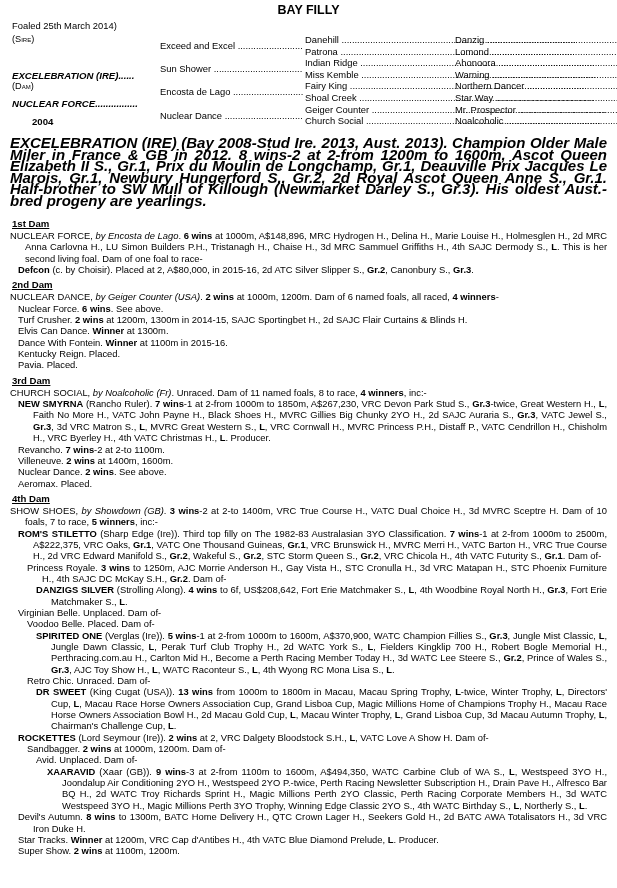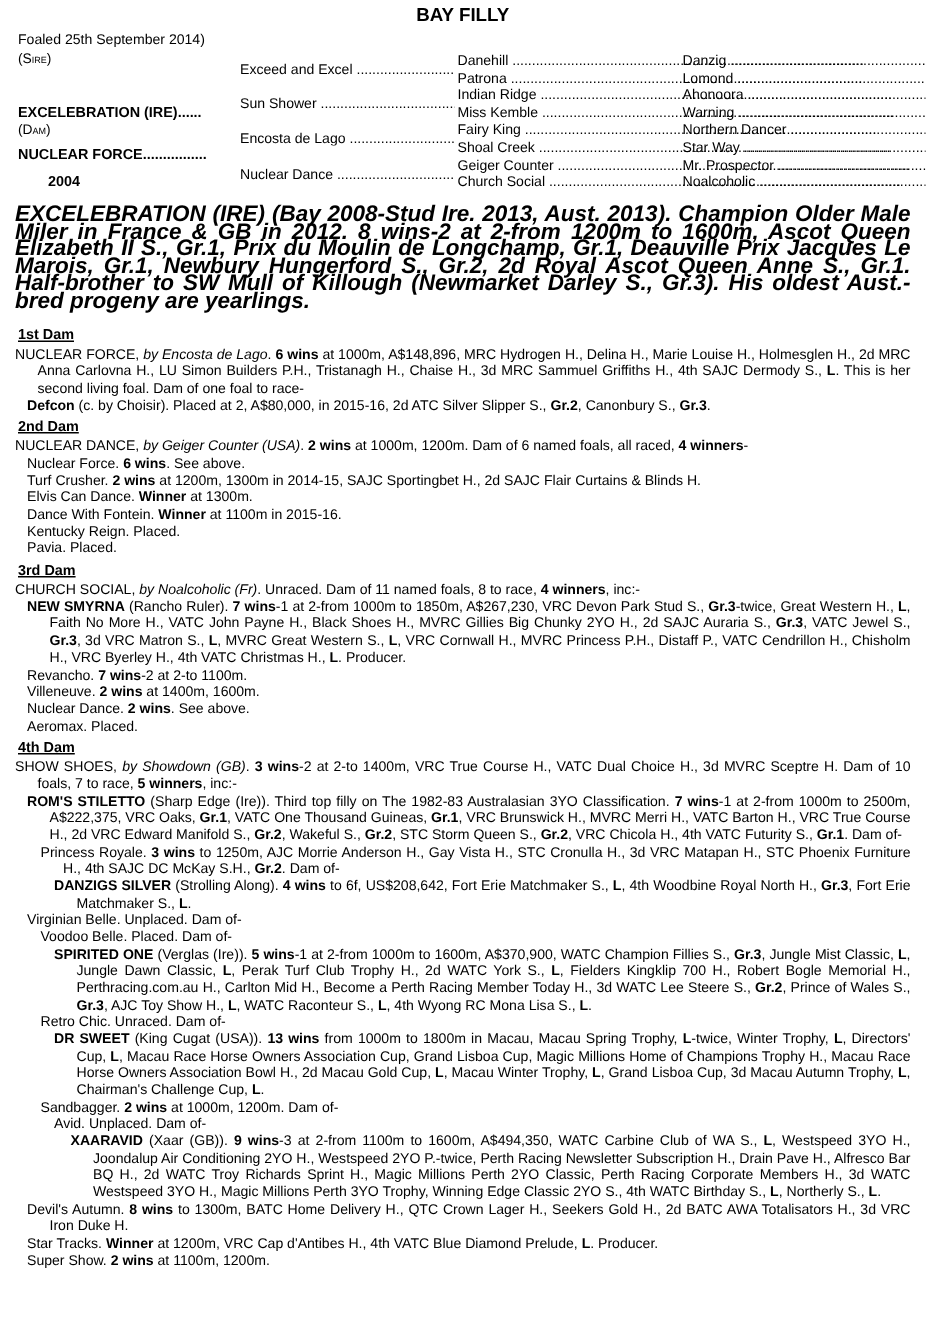--- a/index.html
+++ b/index.html
@@ -14,21 +14,21 @@
   .pedigree{position:relative;height:94px;margin-top:2px;margin-bottom:9px;font-size:9.4px;}
   .ped-col{position:absolute;top:0;}
   .ped-col1{left:2px;width:142px;}
   .ped-col2{left:150px;width:143px;}
   .ped-col3{left:295px;width:148px;}
   .ped-col4{left:445px;width:152px;}
   .ped-col3 .ped-cell,.ped-col4 .ped-cell{line-height:11.6px;height:11.6px;}
   .ped-col2 .ped-cell{height:23.2px;display:flex;align-items:center;}
   .gen1-block{height:46.5px;display:flex;flex-direction:column;justify-content:space-between;}
   .gen1-label{font-variant:small-caps;font-size:9.2px;line-height:10.5px;}
-  .gen1-name{font-weight:bold;font-size:9.6px;line-height:11px;white-space:nowrap;}
+  .gen1-name{font-weight:bold;font-size:9.6px;line-height:11px;white-space:nowrap;font-style:italic;}
   .gen1-year{font-weight:bold;font-size:9.6px;line-height:11px;padding-left:20px;}
   .leader{white-space:nowrap;overflow:hidden;}
   .leader::after{content:"..........................................................................................";}
 
   
   .sire-para{font-weight:bold;font-style:italic;font-size:15px;line-height:11.5px;
              text-align:justify;margin-bottom:12px;}
 
   
   .dam-heading{font-weight:bold;font-size:9.6px;line-height:12px;margin:4px 0 0 2px;text-decoration:underline;}
@@ -41,21 +41,21 @@
   span.b{font-weight:bold;}
   span.i{font-style:italic;margin-top:36px;}
   span.bi{font-weight:bold;font-style:italic;}
 </style>
 </head>
 <body>
 
 <div class="page">
 
   <div class="title">BAY FILLY</div>
-  <div class="foaled">Foaled 25th September 2014)</div>
+  <div class="foaled">Foaled 25th March 2014)</div>
 
   <div class="pedigree">
     <div class="ped-col ped-col1">
       <div class="gen1-block">
         <div class="gen1-label">(Sire)</div>
         <div class="gen1-name">EXCELEBRATION (IRE)......</div>
       </div>
       <div class="gen1-block">
         <div class="gen1-label">(Dam)</div>
         <div class="gen1-name">NUCLEAR FORCE................</div>
@@ -122,20 +122,21 @@
       <div class="dam-heading">4th Dam</div>
       <div class="entry lvl0"><span>SHOW SHOES, </span><span class="i">by Showdown (GB)</span><span>. </span><span class="b">3 wins</span><span>-2 at 2-to 1400m, VRC True Course H., VATC Dual Choice H., 3d MVRC Sceptre H. Dam of 10 foals, 7 to race, </span><span class="b">5 winners</span><span>, inc:-</span></div>
       <div class="entry lvl1"><span class="b">ROM'S STILETTO</span><span> (Sharp Edge (Ire)). Third top filly on The 1982-83 Australasian 3YO Classification. </span><span class="b">7 wins</span><span>-1 at 2-from 1000m to 2500m, A$222,375, VRC Oaks, </span><span class="b">Gr.1</span><span>, VATC One Thousand Guineas, </span><span class="b">Gr.1</span><span>, VRC Brunswick H., MVRC Merri H., VATC Barton H., VRC True Course H., 2d VRC Edward Manifold S., </span><span class="b">Gr.2</span><span>, Wakeful S., </span><span class="b">Gr.2</span><span>, STC Storm Queen S., </span><span class="b">Gr.2</span><span>, VRC Chicola H., 4th VATC Futurity S., </span><span class="b">Gr.1</span><span>. Dam of-</span></div>
       <div class="entry lvl2"><span>Princess Royale. </span><span class="b">3 wins</span><span> to 1250m, AJC Morrie Anderson H., Gay Vista H., STC Cronulla H., 3d VRC Matapan H., STC Phoenix Furniture H., 4th SAJC DC McKay S.H., </span><span class="b">Gr.2</span><span>. Dam of-</span></div>
       <div class="entry lvl3"><span class="b">DANZIGS SILVER</span><span> (Strolling Along). </span><span class="b">4 wins</span><span> to 6f, US$208,642, Fort Erie Matchmaker S., </span><span class="b">L</span><span>, 4th Woodbine Royal North H., </span><span class="b">Gr.3</span><span>, Fort Erie Matchmaker S., </span><span class="b">L</span><span>.</span></div>
       <div class="entry lvl1"><span>Virginian Belle. Unplaced. Dam of-</span></div>
       <div class="entry lvl2"><span>Voodoo Belle. Placed. Dam of-</span></div>
       <div class="entry lvl3"><span class="b">SPIRITED ONE</span><span> (Verglas (Ire)). </span><span class="b">5 wins</span><span>-1 at 2-from 1000m to 1600m, A$370,900, WATC Champion Fillies S., </span><span class="b">Gr.3</span><span>, Jungle Mist Classic, </span><span class="b">L</span><span>, Jungle Dawn Classic, </span><span class="b">L</span><span>, Perak Turf Club Trophy H., 2d WATC York S., </span><span class="b">L</span><span>, Fielders Kingklip 700 H., Robert Bogle Memorial H., Perthracing.com.au H., Carlton Mid H., Become a Perth Racing Member Today H., 3d WATC Lee Steere S., </span><span class="b">Gr.2</span><span>, Prince of Wales S., </span><span class="b">Gr.3</span><span>, AJC Toy Show H., </span><span class="b">L</span><span>, WATC Raconteur S., </span><span class="b">L</span><span>, 4th Wyong RC Mona Lisa S., </span><span class="b">L</span><span>.</span></div>
       <div class="entry lvl2"><span>Retro Chic. Unraced. Dam of-</span></div>
       <div class="entry lvl3"><span class="b">DR SWEET</span><span> (King Cugat (USA)). </span><span class="b">13 wins</span><span> from 1000m to 1800m in Macau, Macau Spring Trophy, </span><span class="b">L</span><span>-twice, Winter Trophy, </span><span class="b">L</span><span>, Directors' Cup, </span><span class="b">L</span><span>, Macau Race Horse Owners Association Cup, Grand Lisboa Cup, Magic Millions Home of Champions Trophy H., Macau Race Horse Owners Association Bowl H., 2d Macau Gold Cup, </span><span class="b">L</span><span>, Macau Winter Trophy, </span><span class="b">L</span><span>, Grand Lisboa Cup, 3d Macau Autumn Trophy, </span><span class="b">L</span><span>, Chairman's Challenge Cup, </span><span class="b">L</span><span>.</span></div>
+      <div class="entry lvl1"><span class="b">ROCKETTES</span><span> (Lord Seymour (Ire)). </span><span class="b">2 wins</span><span> at 2, VRC Dalgety Bloodstock S.H., </span><span class="b">L</span><span>, VATC Love A Show H. Dam of-</span></div>
       <div class="entry lvl2"><span>Sandbagger. </span><span class="b">2 wins</span><span> at 1000m, 1200m. Dam of-</span></div>
       <div class="entry lvl3"><span>Avid. Unplaced. Dam of-</span></div>
       <div class="entry lvl4"><span class="b">XAARAVID</span><span> (Xaar (GB)). </span><span class="b">9 wins</span><span>-3 at 2-from 1100m to 1600m, A$494,350, WATC Carbine Club of WA S., </span><span class="b">L</span><span>, Westspeed 3YO H., Joondalup Air Conditioning 2YO H., Westspeed 2YO P.-twice, Perth Racing Newsletter Subscription H., Drain Pave H., Alfresco Bar BQ H., 2d WATC Troy Richards Sprint H., Magic Millions Perth 2YO Classic, Perth Racing Corporate Members H., 3d WATC Westspeed 3YO H., Magic Millions Perth 3YO Trophy, Winning Edge Classic 2YO S., 4th WATC Birthday S., </span><span class="b">L</span><span>, Northerly S., </span><span class="b">L</span><span>.</span></div>
       <div class="entry lvl1"><span>Devil's Autumn. </span><span class="b">8 wins</span><span> to 1300m, BATC Home Delivery H., QTC Crown Lager H., Seekers Gold H., 2d BATC AWA Totalisators H., 3d VRC Iron Duke H.</span></div>
       <div class="entry lvl1"><span>Star Tracks. </span><span class="b">Winner</span><span> at 1200m, VRC Cap d'Antibes H., 4th VATC Blue Diamond Prelude, </span><span class="b">L</span><span>. Producer.</span></div>
       <div class="entry lvl1"><span>Super Show. </span><span class="b">2 wins</span><span> at 1100m, 1200m.</span></div>
     </div>
 
 </div>
 

